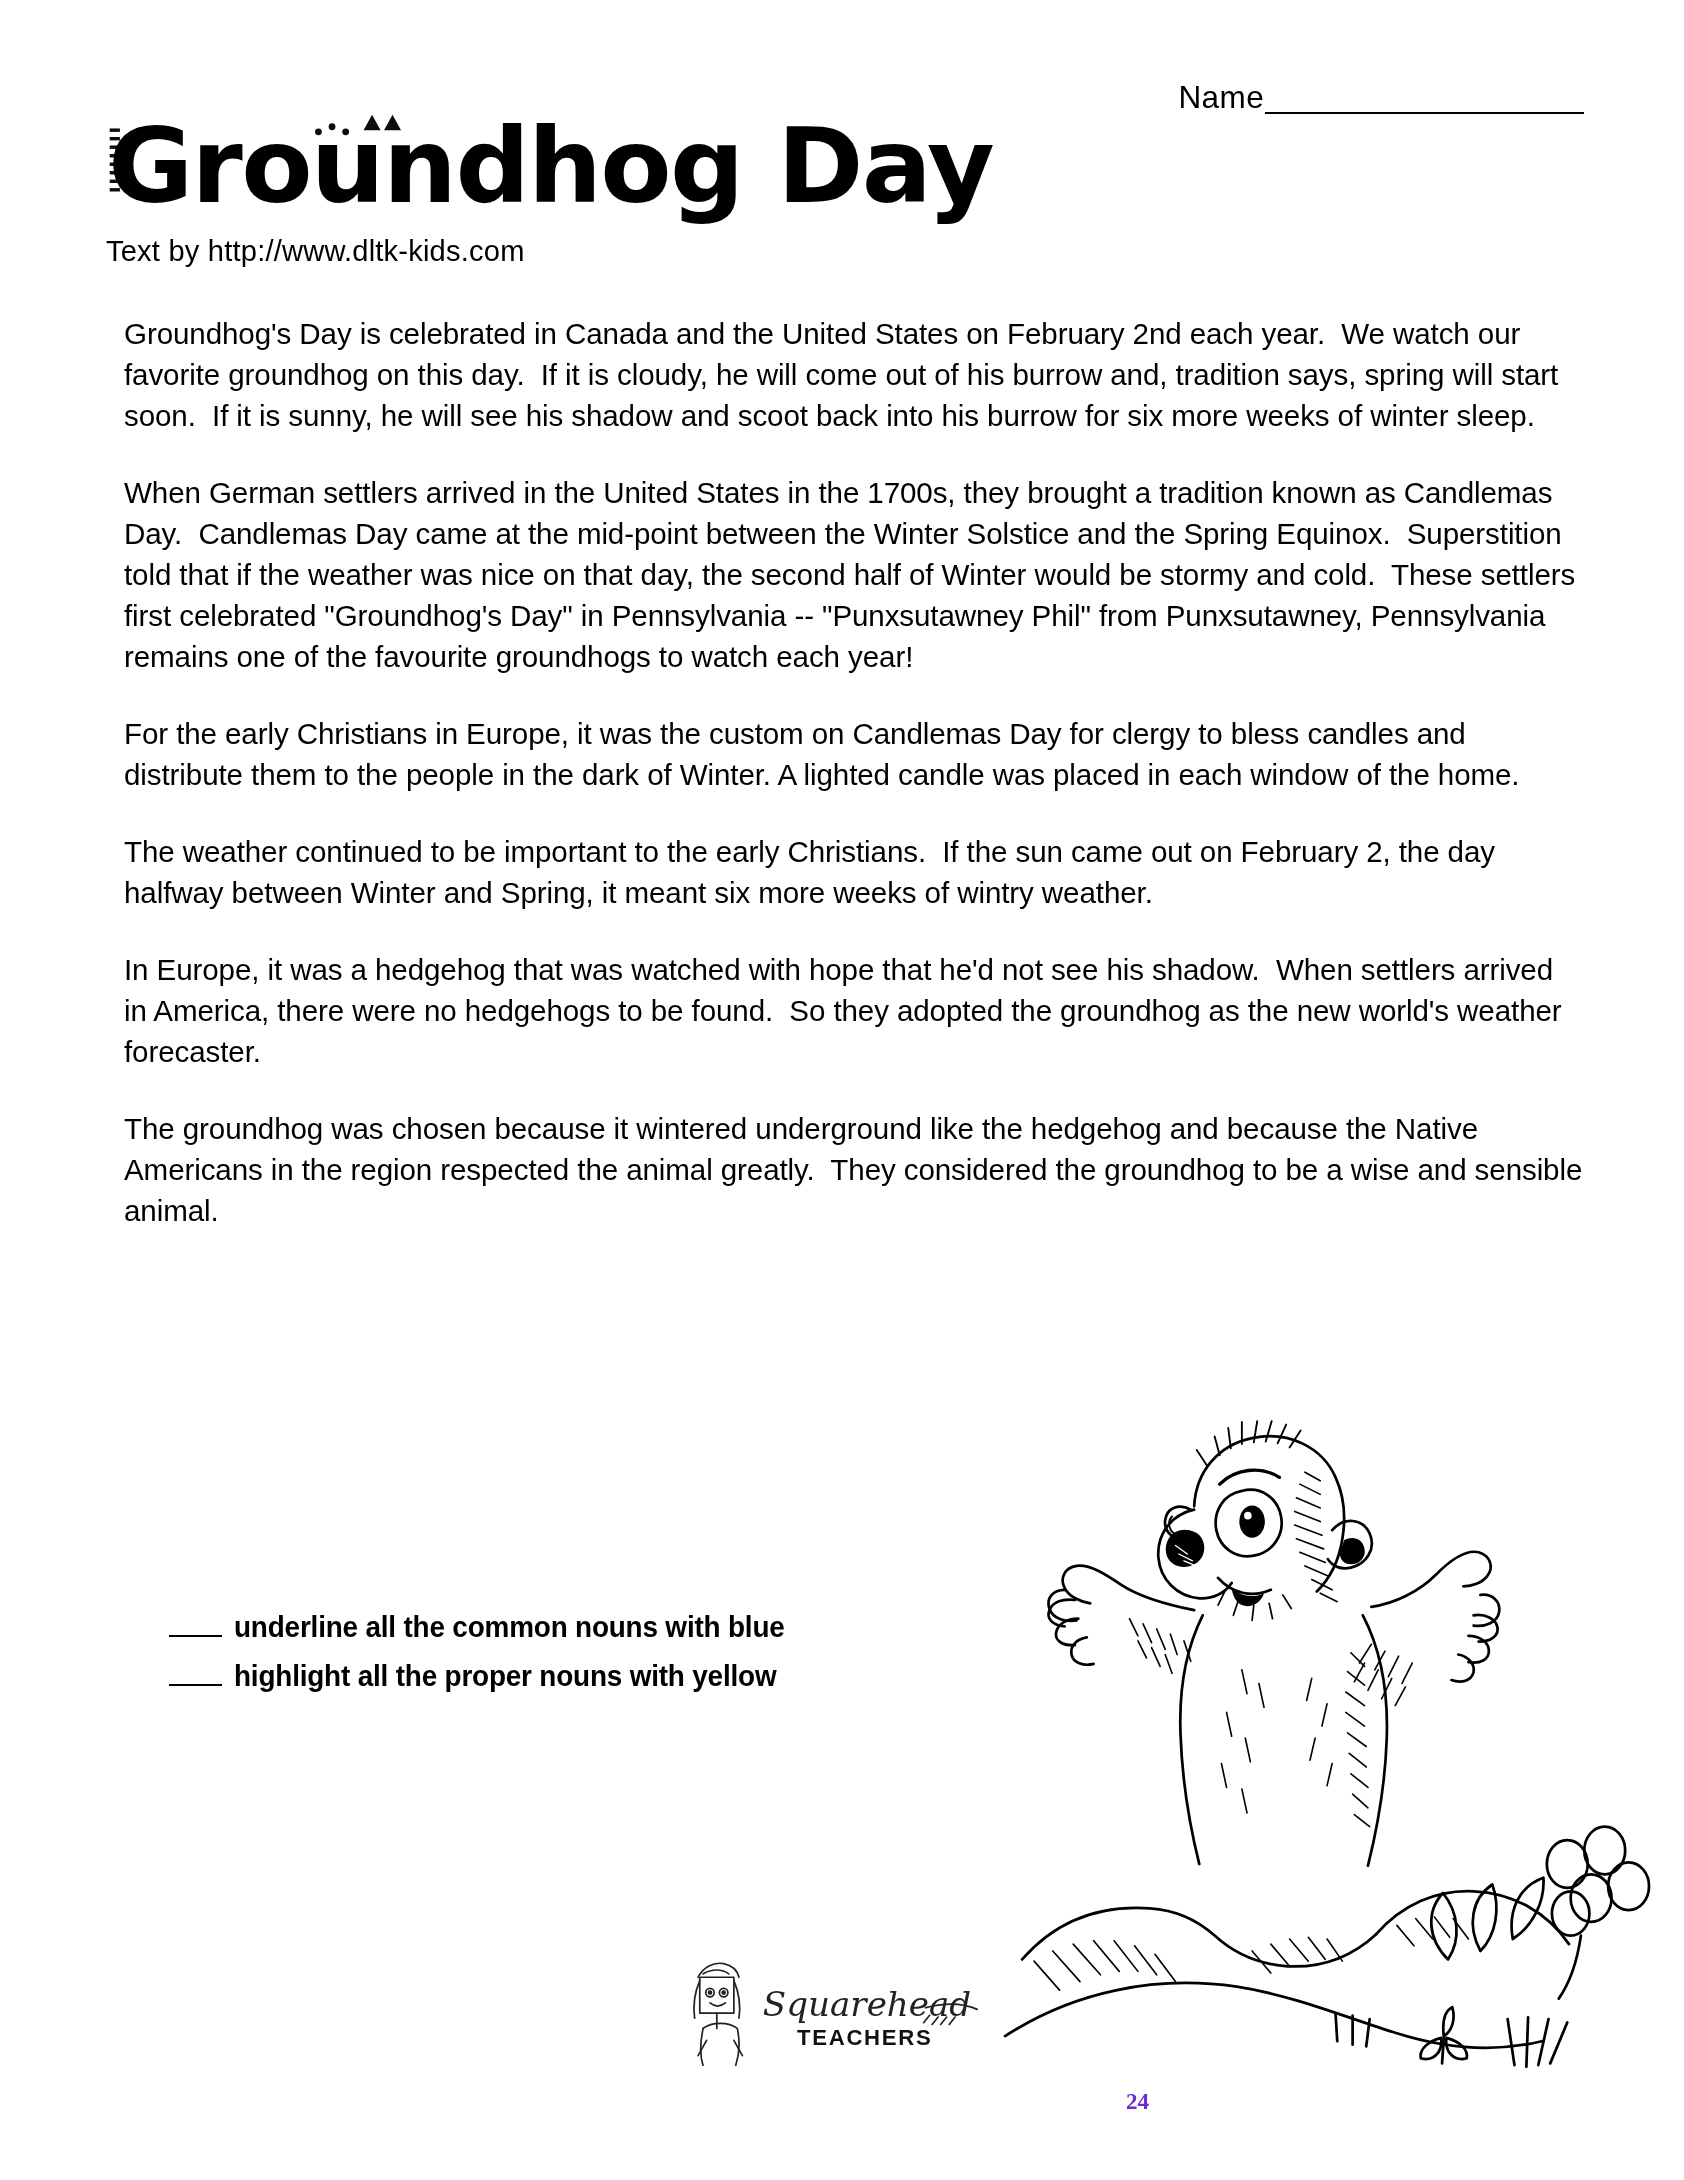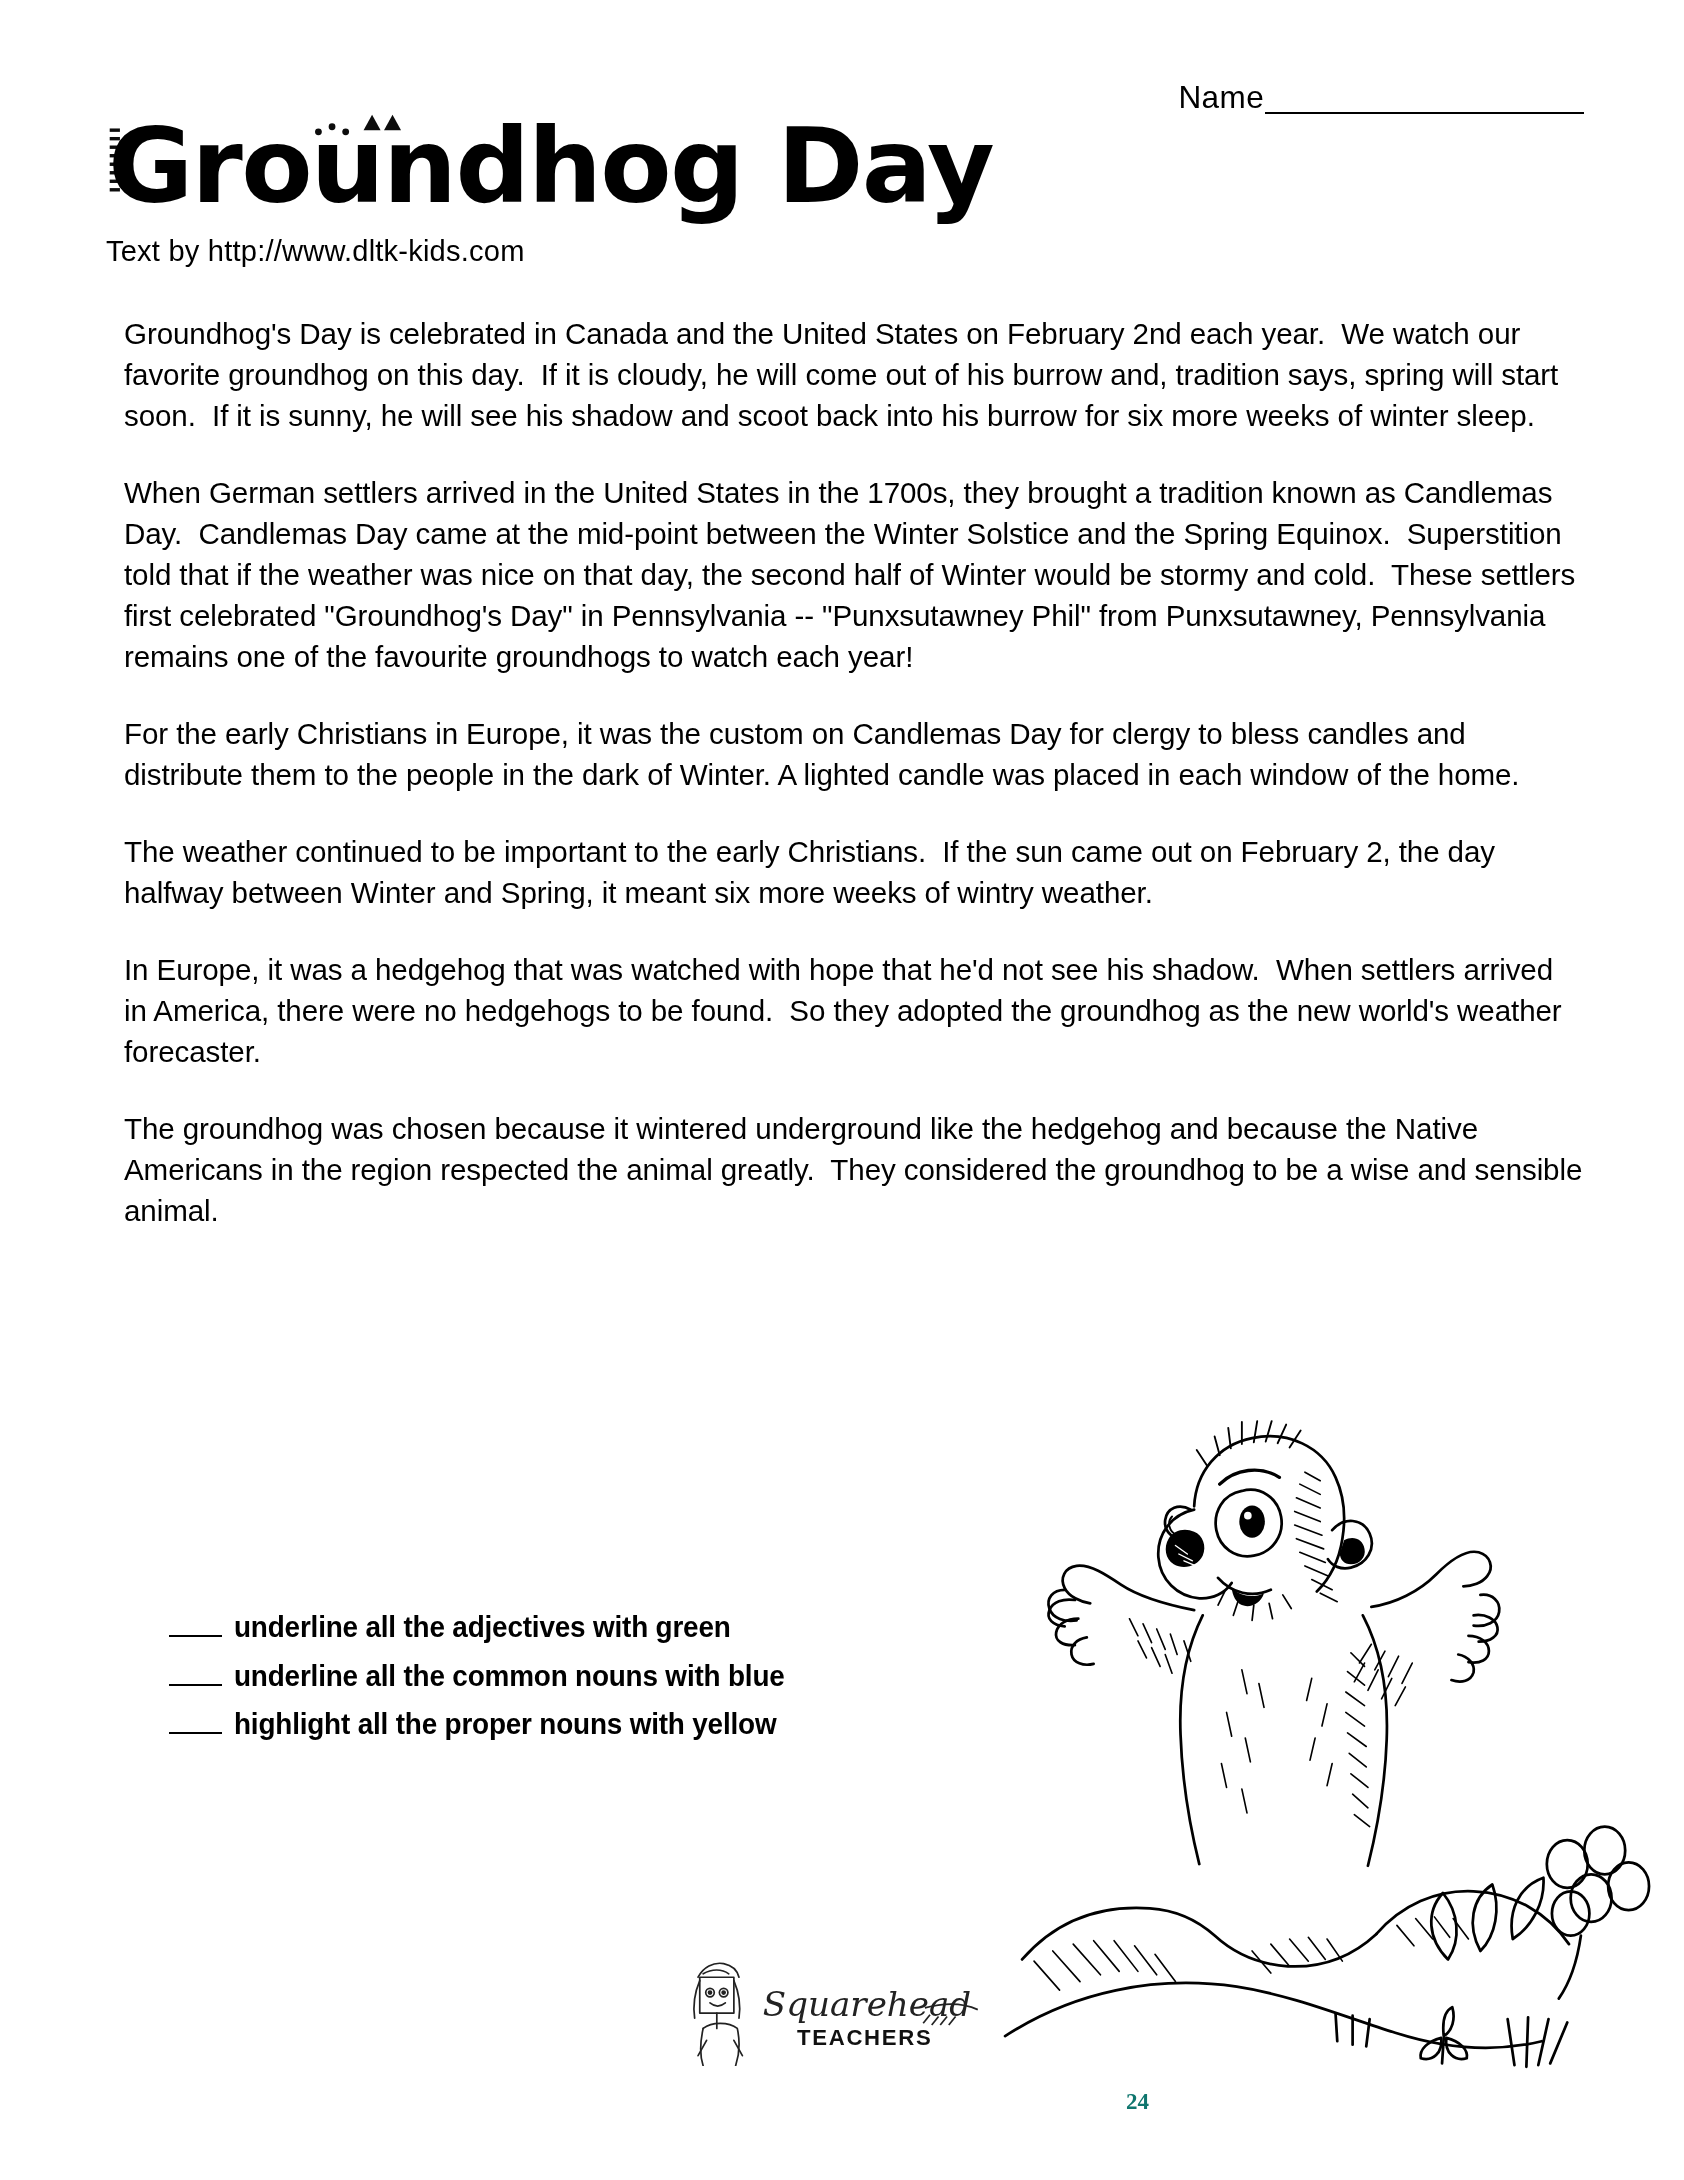--- a/index.html
+++ b/index.html
@@ -141,21 +141,21 @@
   }
   .footer-logo svg { display: block; }
 
   .page-number {
     position: absolute;
     top: 2089px;
     left: 1126px;
     font-family: "Liberation Serif", serif;
     font-size: 23px;
     font-weight: 700;
-    color: #0f766e;
+    color: #6d28d9;
   }
 </style>
 </head>
 <body>
 
 <div class="page">
 
   <div class="name-row">
     <span class="name-label">Name</span>
     <span class="name-line"></span>
@@ -189,24 +189,20 @@
     <p class="para">Groundhog's Day is celebrated in Canada and the United States on February 2nd each year.  We watch our favorite groundhog on this day.  If it is cloudy, he will come out of his burrow and, tradition says, spring will start soon.  If it is sunny, he will see his shadow and scoot back into his burrow for six more weeks of winter sleep.</p>
     <p class="para">When German settlers arrived in the United States in the 1700s, they brought a tradition known as Candlemas Day.  Candlemas Day came at the mid-point between the Winter Solstice and the Spring Equinox.  Superstition told that if the weather was nice on that day, the second half of Winter would be stormy and cold.  These settlers first celebrated "Groundhog's Day" in Pennsylvania -- "Punxsutawney Phil" from Punxsutawney, Pennsylvania remains one of the favourite groundhogs to watch each year!</p>
     <p class="para">For the early Christians in Europe, it was the custom on Candlemas Day for clergy to bless candles and distribute them to the people in the dark of Winter. A lighted candle was placed in each window of the home.</p>
     <p class="para">The weather continued to be important to the early Christians.  If the sun came out on February 2, the day halfway between Winter and Spring, it meant six more weeks of wintry weather.</p>
     <p class="para">In Europe, it was a hedgehog that was watched with hope that he'd not see his shadow.  When settlers arrived in America, there were no hedgehogs to be found.  So they adopted the groundhog as the new world's weather forecaster.</p>
     <p class="para">The groundhog was chosen because it wintered underground like the hedgehog and because the Native Americans in the region respected the animal greatly.  They considered the groundhog to be a wise and sensible animal.</p>
   </div>
 
 
   <div class="todo-list">
-    <div class="todo-item">
-      <span class="todo-blank"></span>
-      <span class="todo-text">underline all the adjectives with green</span>
-    </div>
     <div class="todo-item">
       <span class="todo-blank"></span>
       <span class="todo-text">underline all the common nouns with blue</span>
     </div>
     <div class="todo-item">
       <span class="todo-blank"></span>
       <span class="todo-text">highlight all the proper nouns with yellow</span>
     </div>
   </div>
 

